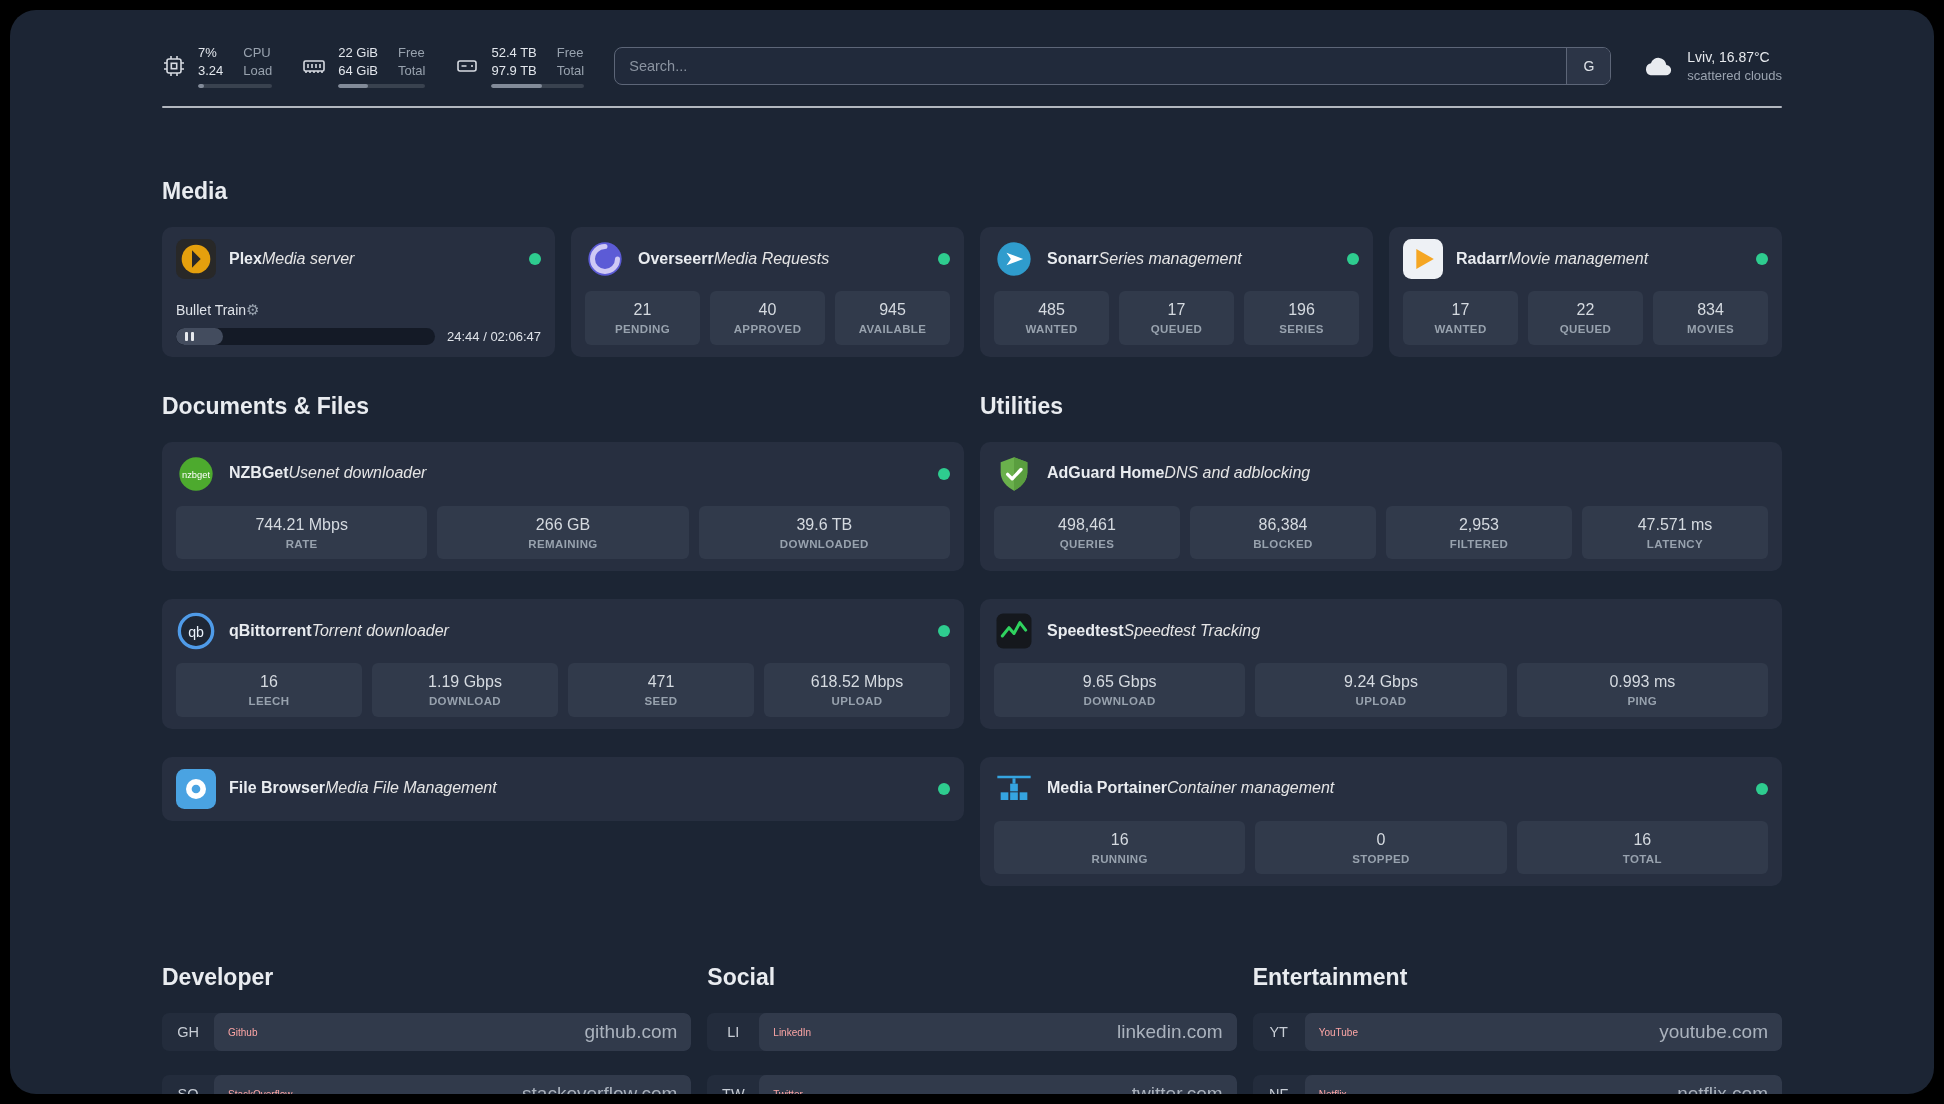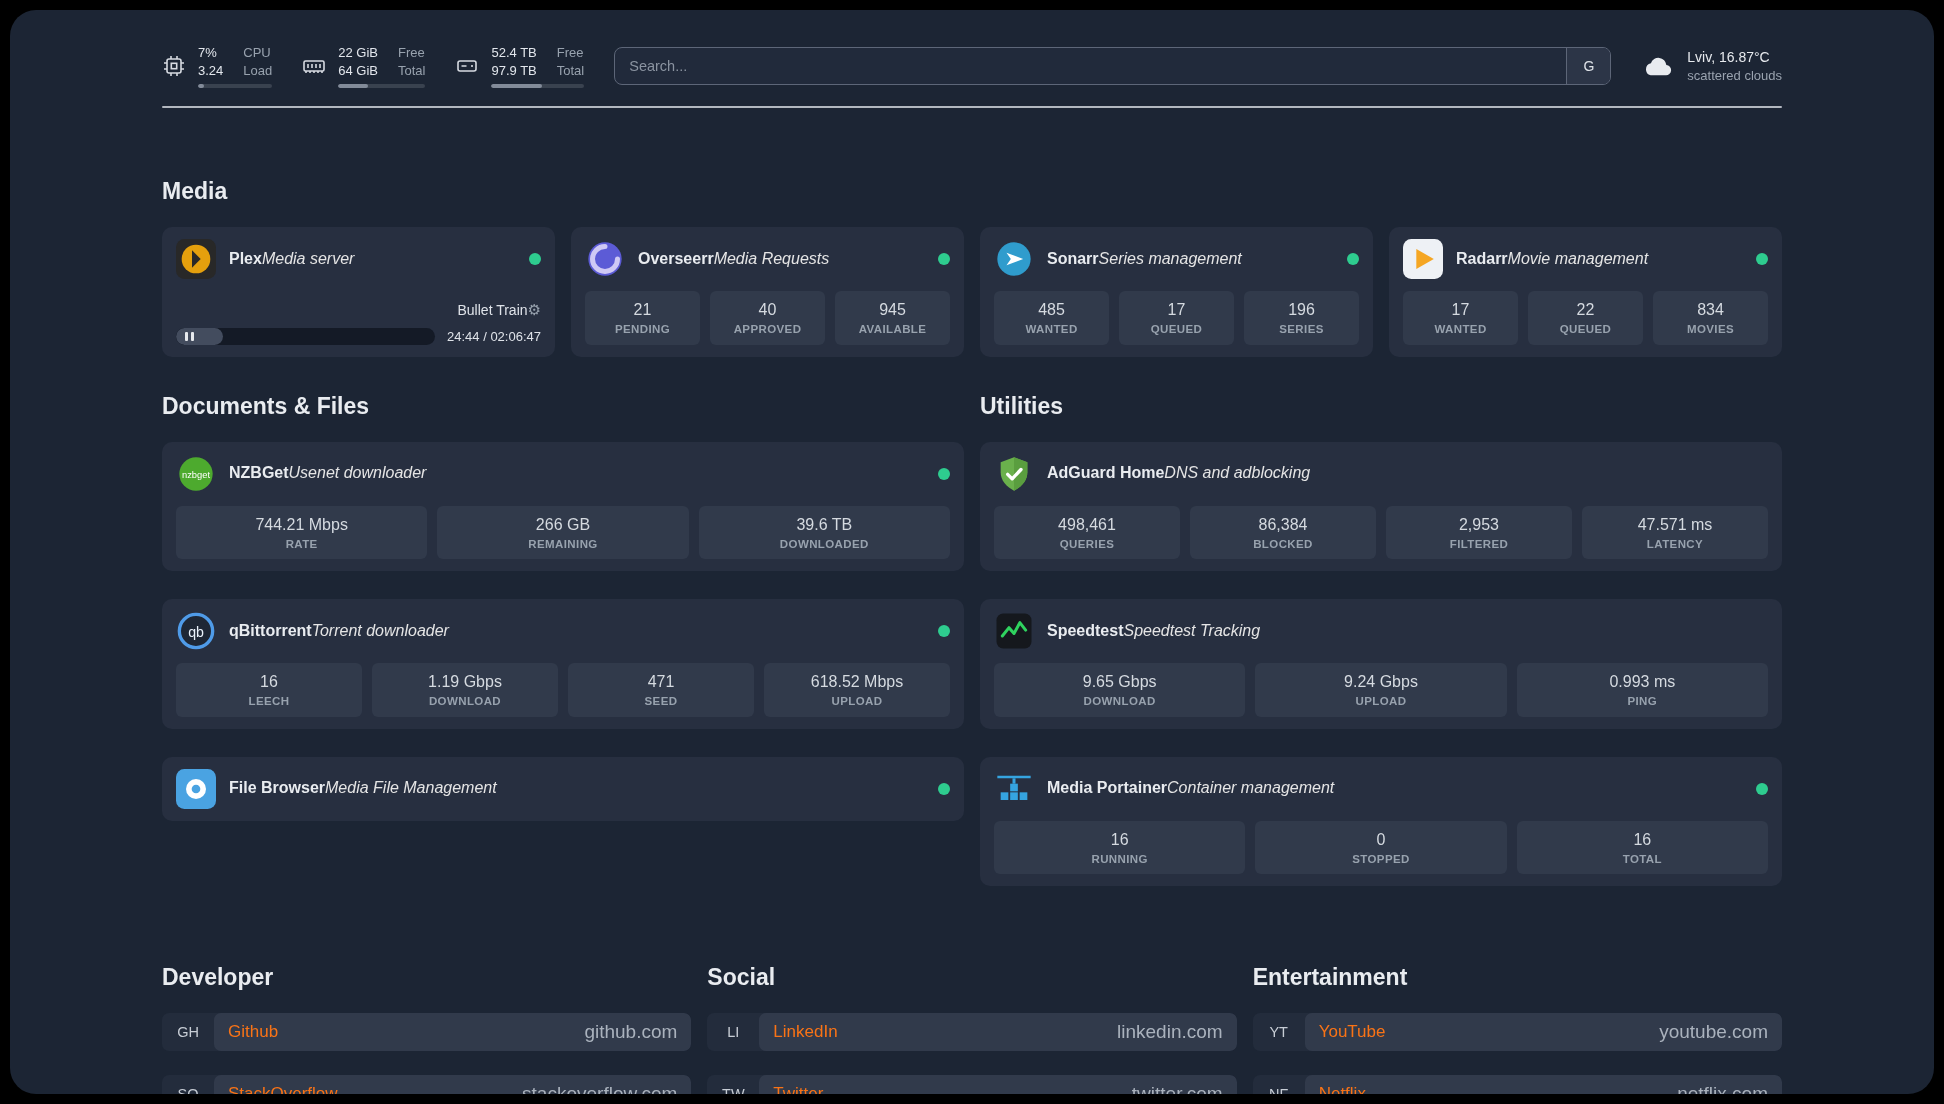--- a/index.html
+++ b/index.html
@@ -70,21 +70,21 @@
   .stats { display:grid; grid-auto-flow:column; grid-auto-columns:1fr; gap:10px; }
   .stat {
     background:#313a4b; border-radius:6px; padding:8px 4px 7px;
     display:flex; flex-direction:column; align-items:center; justify-content:center; line-height:1.4;
   }
   .stat-value { font-size:16px; color:#d5dae0; white-space:nowrap; }
   .stat-label { font-size:11.5px; font-weight:700; color:#98a2ae; letter-spacing:.4px; white-space:nowrap; }
 
   
   .player { display:flex; flex-direction:column; gap:9px; }
-  .player-top { display:flex; align-items:center; justify-content:flex-end; }
+  .player-top { display:flex; align-items:center; justify-content:flex-start; }
   .track-title { font-size:14px; color:#dfe3e9; }
   .gear-icon { font-size:15px; color:#98a2ae; cursor:pointer; }
   .player-bottom { display:flex; align-items:center; gap:12px; }
   .progress-track { flex:1; height:17px; border-radius:9px; background:#141a26; overflow:hidden; cursor:pointer; }
   .progress-fill {
     height:100%; background:#434c5e; border-radius:9px;
     display:flex; align-items:center; padding-left:9px; gap:3px;
   }
   .pause-icon { display:flex; gap:3px; cursor:pointer; }
   .pause-icon i { display:block; width:3px; height:9px; background:#e7eaee; border-radius:1px; }
@@ -102,21 +102,21 @@
     border-radius:7px; overflow:hidden; cursor:pointer;
   }
   .bm-abbr {
     width:52px; flex:0 0 52px; display:flex; align-items:center; justify-content:center;
     font-size:14.5px; color:#c7cdd5;
   }
   .bm-main {
     flex:1; background:#313a4b; border-radius:7px; display:flex; align-items:center;
     justify-content:space-between; padding:0 14px;
   }
-  .bm-name { font-size:17px; color:#f97316; }
+  .bm-name { font-size:10px; color:#fca5a5; }
   .bm-domain { font-size:19px; color:#aab2bd; }
 </style>
 </head>
 <body>
 
 <div class="panel">
 
   <div class="topbar">
     <div class="metrics">
 

